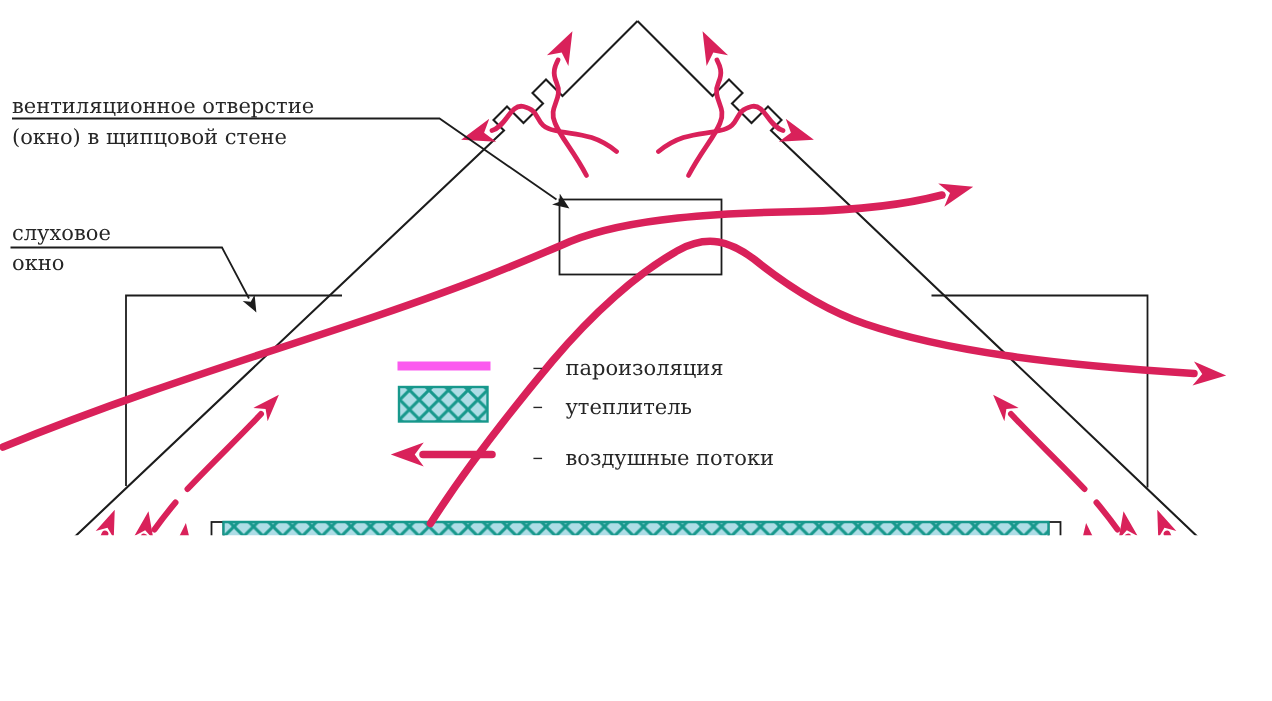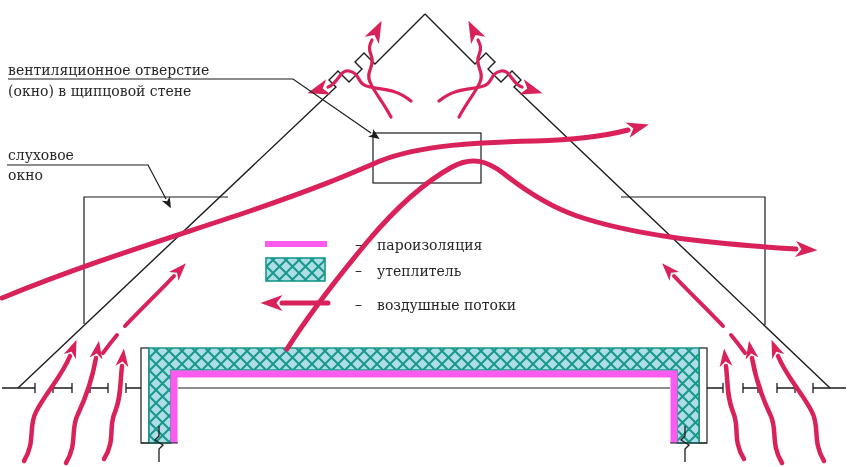--- a/index.html
+++ b/index.html
@@ -1,16 +1,16 @@
 <!DOCTYPE html>
 <html style="--crimson: #d9215a; --magenta: #fb5bef; --teal: #17988c; --teal-fill: #aedde6; --line: #1c1c1c; --text: #262626; --background: #ffffff;"><head>
 <meta charset="utf-8">
 <style>
   html,body{margin:0;padding:0;background:#fff;}
-  .canvas{position:relative;width:848px;height:467px;background:var(--background,#fff);overflow:hidden;}
+  .canvas{position:relative;width:848px;height:357px;background:var(--background,#fff);overflow:hidden;}
   svg text{fill:var(--text);font-family:"DejaVu Serif","Liberation Serif",serif;font-size:14px;}
   .blk{stroke:var(--line);fill:none;}
   .crim{stroke:var(--crimson);fill:none;stroke-linecap:round;}
   .crimfill{fill:var(--crimson);stroke:none;}
   .blkfill{fill:var(--line);stroke:none;}
   .teal-edge{stroke:var(--teal);}
   .hatchline{stroke:var(--teal);stroke-width:2;}
   .magenta-stroke{stroke:var(--magenta);fill:none;}
   .magenta-fill{fill:var(--magenta);stroke:none;}
   .whitewall{fill:#ffffff;stroke:var(--line);stroke-width:1.2;}

